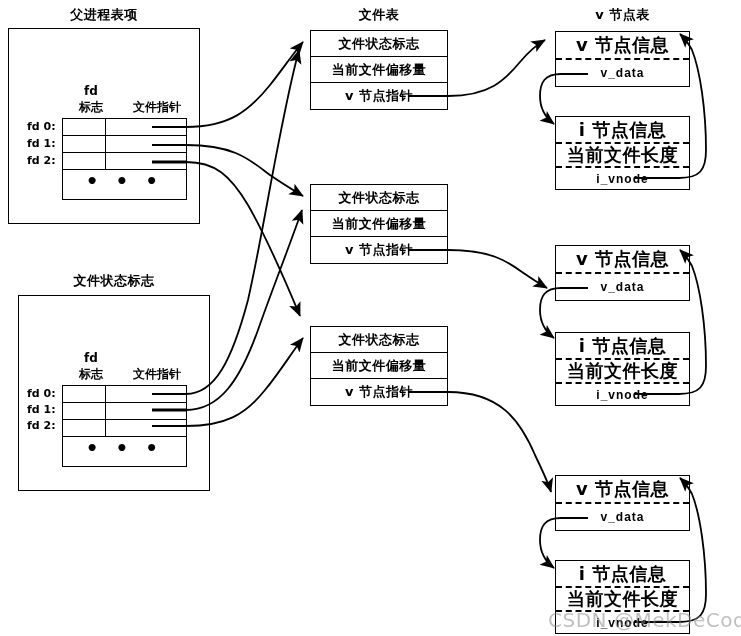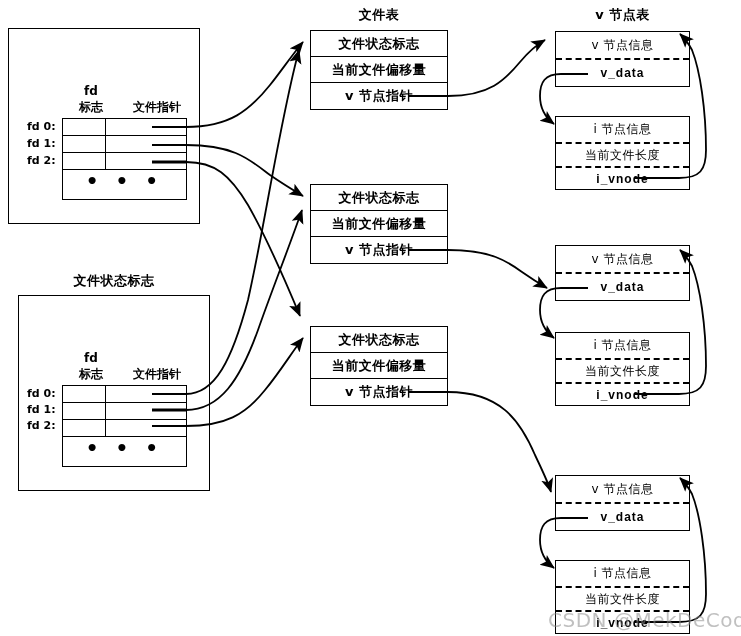--- a/index.html
+++ b/index.html
@@ -104,22 +104,22 @@
   .vbox {
     position: absolute;
     border: 1.5px solid #000;
     box-sizing: border-box;
   }
   .vrow {
     box-sizing: border-box;
     display: flex;
     align-items: center;
     justify-content: center;
-    font-size: 12px;
-    font-weight: normal;
+    font-size: 18px;
+    font-weight: bold;
     white-space: nowrap;
     letter-spacing: 0.5px;
   }
   .vrow.dashed-top {
     border-top: 2px dashed #000;
   }
   .mono {
     font-family: Liberation Sans, sans-serif;
     font-size: 12px;
     font-weight: bold;
@@ -182,20 +182,21 @@
 
     <path d="M588,288 L561,288 C545,288 540,296 540,310 C540,324 546,332 554,338" fill="none" stroke="#000" stroke-width="1.8" marker-end="url(#ah)"></path>
     <path d="M634,394 L679,394 C700,394 706,386 706,366 C706,326 700,286 692,266
              C688,258 684,254 680,250" fill="none" stroke="#000" stroke-width="1.8" marker-end="url(#ah)"></path>
 
     <path d="M588,518 L561,518 C545,518 540,526 540,540 C540,554 546,562 554,568" fill="none" stroke="#000" stroke-width="1.8" marker-end="url(#ah)"></path>
     <path d="M634,622 L679,622 C700,622 706,614 706,594 C706,554 700,514 692,494
              C688,486 684,482 680,478" fill="none" stroke="#000" stroke-width="1.8" marker-end="url(#ah)"></path>
   </svg>
 
+  <div class="ttl" style="left:8px; top:6px; width:192px;">父进程表项</div>
 
   <div class="proc-box" style="left:8px; top:28px; width:192px; height:196px;"></div>
 
   <div class="fdhdr" style="left:62px; top:84px; width:58px;">fd</div>
   <div class="fdhdr" style="left:62px; top:99px; width:58px;">标志</div>
   <div class="fdhdr" style="left:118px; top:99px; width:78px;">文件指针</div>
 
   <div class="fdlab" style="left:27px; top:120px;">fd 0:</div>
   <div class="fdlab" style="left:27px; top:137px;">fd 1:</div>
   <div class="fdlab" style="left:27px; top:154px;">fd 2:</div>

